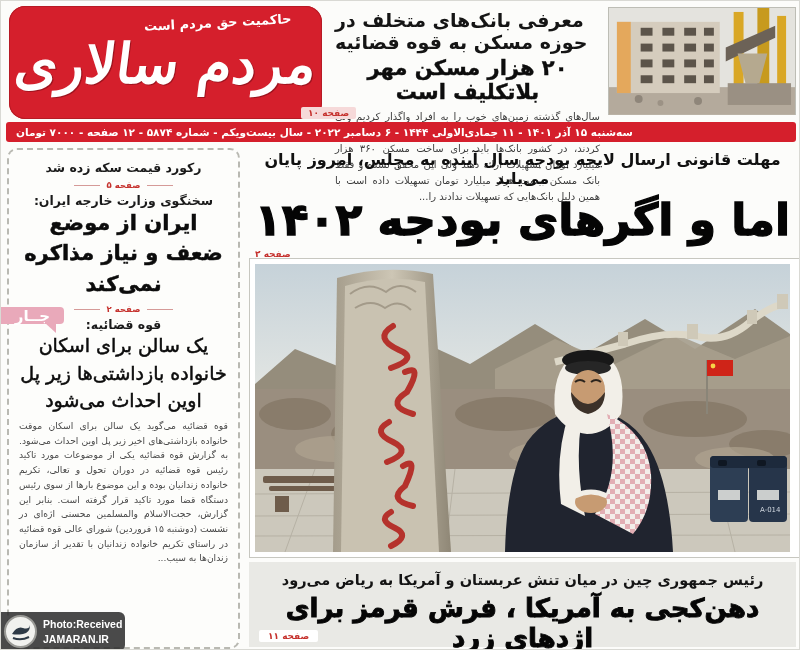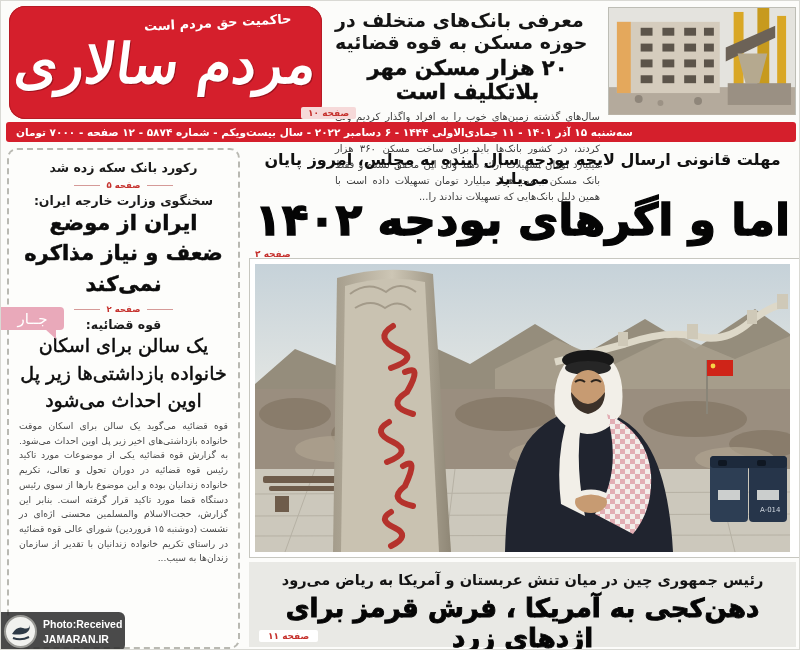--- a/index.html
+++ b/index.html
@@ -38,22 +38,22 @@
               direction:rtl; padding:8px 10px 4px; text-align:center; overflow:hidden; }
   .kick { font-size:12.5px; font-weight:bold; color:#1a1a1a; margin-top:2px; }
   .hl1 { font-size:21px; font-weight:bold; color:#0c0c0c; line-height:1.45; -webkit-text-stroke:0.5px #0c0c0c; }
   .hl2 { font-size:19px; font-weight:normal; color:#0c0c0c; line-height:1.45; -webkit-text-stroke:0.5px #0c0c0c; }
   .smallbody { font-size:9.2px; color:#474747; text-align:justify; line-height:1.6; margin-top:4px; }
   .pm { display:flex; align-items:center; justify-content:center; gap:7px; color:#c5302c;
         font-size:8.5px; font-weight:bold; margin:5px 0 3px; }
   .pm::before, .pm::after { content:""; width:26px; border-top:1px solid #d59a98; }
 
   
-  .jar { position:absolute; left:0; top:306px; width:63px; height:23px; background:#e9a9ba;
-         color:#fff; font-size:15px; font-weight:normal; display:flex; align-items:center;
+  .jar { position:absolute; left:0; top:306px; width:63px; height:17px; background:#e9a9ba;
+         color:#fff; font-size:15px; font-weight:bold; display:flex; align-items:center;
          justify-content:center; border-radius:0 4px 4px 0; z-index:5; }
   .jar::after { content:""; position:absolute; right:8px; bottom:-9px;
                 border-left:11px solid transparent; border-top:10px solid #e9a9ba; }
 
   
   .lead { position:absolute; left:248px; top:149px; width:547px; direction:rtl; text-align:center; }
   .lead .kicker { font-size:16px; font-weight:bold; color:#111; }
   .lead .headline { font-size:44px; font-weight:bold; color:#050505; margin-top:6px;
                     -webkit-text-stroke:1.3px #050505; letter-spacing:-1px; white-space:nowrap; }
   .lead .pm-left { text-align:left; color:#c5302c; font-size:9px; font-weight:bold; margin:4px 0 0 6px; }
@@ -134,21 +134,21 @@
     </div>
     <div class="chip">صفحه ۱۰</div>
   </div>
 
   <div class="datebar">
     <span>سه‌شنبه ۱۵ آذر ۱۴۰۱ - ۱۱ جمادی‌الاولی ۱۴۴۴ - ۶ دسامبر ۲۰۲۲ - سال بیست‌ویکم - شماره ۵۸۷۴ - ۱۲ صفحه - ۷۰۰۰ تومان</span>
   </div>
 
   <div class="left-col">
     <div>
-      <div class="kick">رکورد بانک سکه زده شد</div>
+      <div class="kick">رکورد قیمت سکه زده شد</div>
       <div class="pm">صفحه ۵</div>
     </div>
     <div>
       <div class="kick">سخنگوی وزارت خارجه ایران:</div>
       <div class="hl1">ایران از موضع ضعف و نیاز مذاکره نمی‌کند</div>
       <div class="pm">صفحه ۲</div>
     </div>
     <div>
       <div class="kick">قوه قضائیه:</div>
       <div class="hl2">یک سالن برای اسکان خانواده بازداشتی‌ها زیر پل اوین احداث می‌شود</div>

